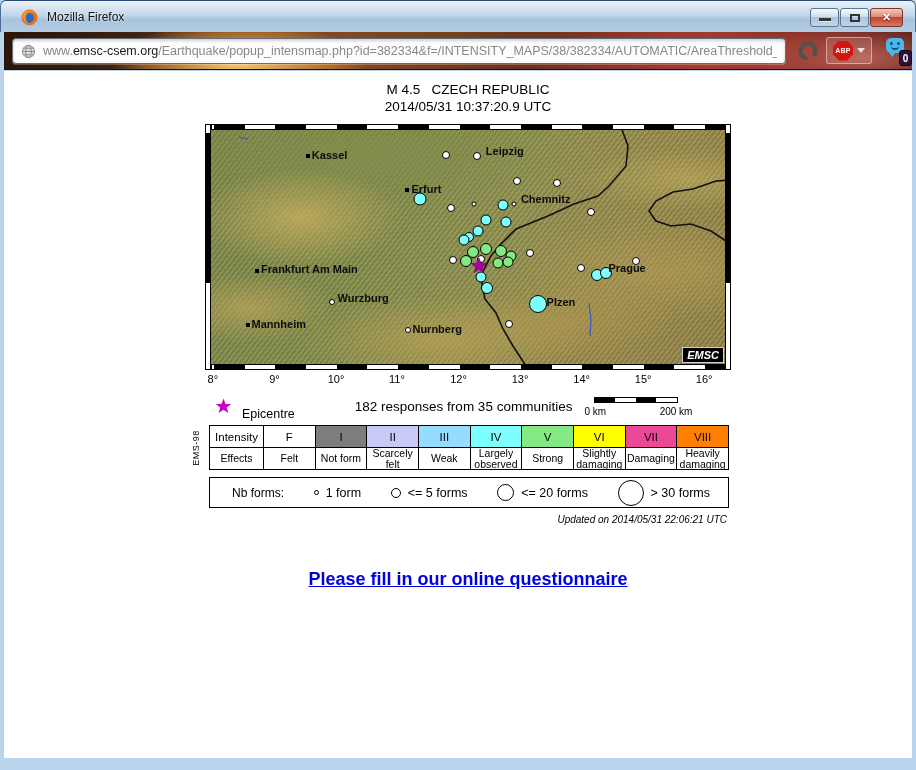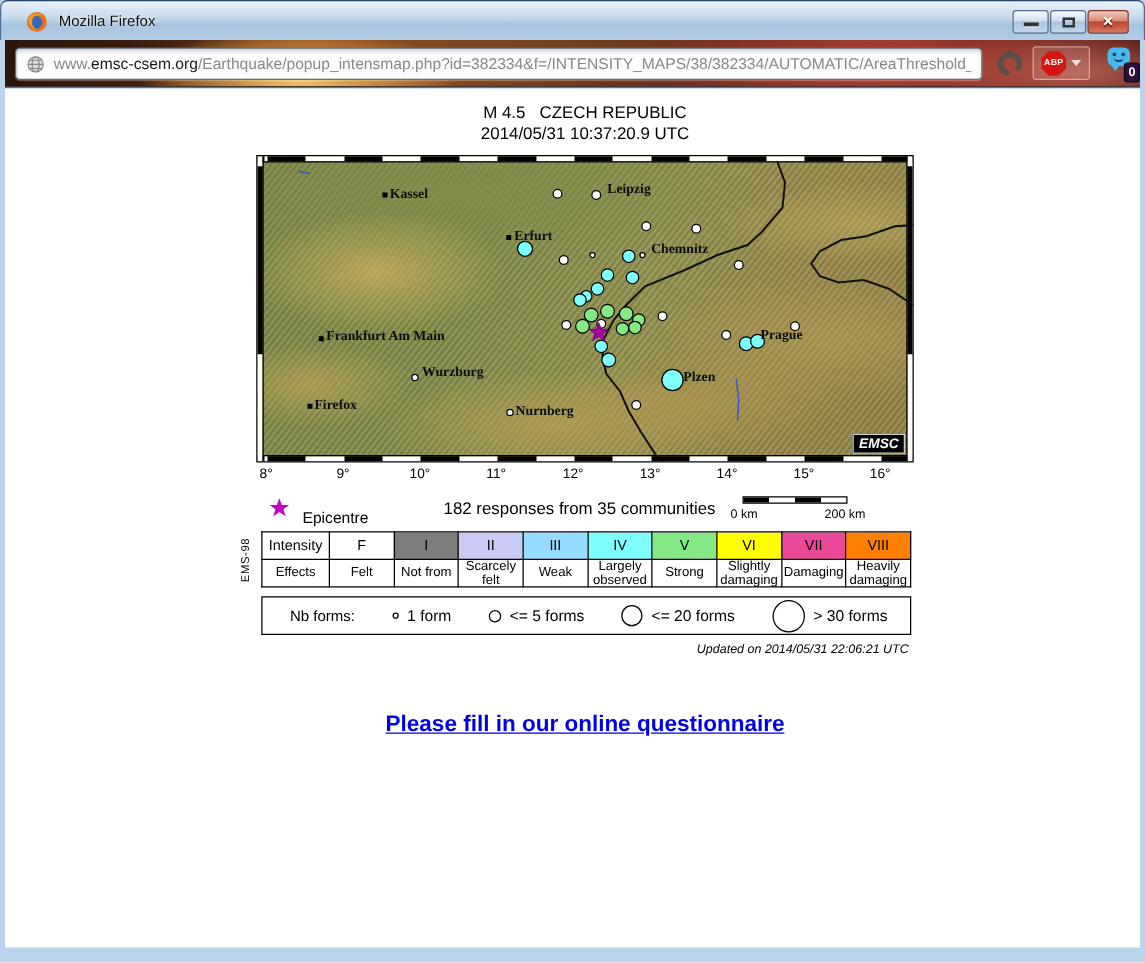--- a/index.html
+++ b/index.html
@@ -204,21 +204,21 @@
     <div class="hline">M 4.5   CZECH REPUBLIC</div>
     <div class="hline">2014/05/31 10:37:20.9 UTC</div>
 
     <div class="map-frame">
       <svg class="borders" viewBox="0 0 526 246" width="526" height="246">
         <polyline points="415,2 422,21 420,41 403,61 392,71 368,79 342,91 310,104 295,119 285,131 277,146 276,161 279,174 290,188 297,204 307,221 320,241 325,246" fill="none" stroke="#111" stroke-width="1.6"></polyline>
         <polyline points="526,55 510,56 487,64 467,67 450,76 443,86 450,96 465,101 485,99 505,106 520,116 526,121" fill="none" stroke="#111" stroke-width="1.6"></polyline>
         <polyline points="383,178 385,195 384,211" fill="none" stroke="#3a56d0" stroke-width="1.2"></polyline>
         <polyline points="33,12 42,14" fill="none" stroke="#3a56d0" stroke-width="1.2"></polyline>
       </svg>
-      <div id="map-layer" style="position:absolute;inset:0;font-family:Liberation Serif, serif;">
+      <div id="map-layer" style="position:absolute;inset:0;">
           <div class="pt" style="left: 45.8%; top: 12.2%; width: 8px; height: 8px; background: rgb(255, 255, 255);"></div>
           <div class="pt" style="left: 51.7%; top: 12.6%; width: 8px; height: 8px; background: rgb(255, 255, 255);"></div>
           <div class="pt" style="left: 59.3%; top: 22.8%; width: 8px; height: 8px; background: rgb(255, 255, 255);"></div>
           <div class="pt" style="left: 66.9%; top: 23.6%; width: 8px; height: 8px; background: rgb(255, 255, 255);"></div>
           <div class="pt" style="left: 46.8%; top: 34.1%; width: 8px; height: 8px; background: rgb(255, 255, 255);"></div>
           <div class="pt" style="left: 51.1%; top: 32.5%; width: 5px; height: 5px; background: rgb(255, 255, 255);"></div>
           <div class="pt" style="left: 58.7%; top: 32.5%; width: 5px; height: 5px; background: rgb(255, 255, 255);"></div>
           <div class="pt" style="left: 73.4%; top: 35.8%; width: 8px; height: 8px; background: rgb(255, 255, 255);"></div>
           <div class="pt" style="left: 47.1%; top: 55.3%; width: 8px; height: 8px; background: rgb(255, 255, 255);"></div>
           <div class="pt" style="left: 52.5%; top: 54.9%; width: 8px; height: 8px; background: rgb(255, 255, 255);"></div>
@@ -250,21 +250,21 @@
           <div class="city-dot" style="left: 19.4%; top: 12.6%;"></div>
           <div class="city-label" style="left: 20.2%; top: 9.8%;">Kassel</div>
           <div class="city-label" style="left: 53.4%; top: 8.1%;">Leipzig</div>
           <div class="city-dot" style="left: 38.4%; top: 26.8%;"></div>
           <div class="city-label" style="left: 39.2%; top: 23.6%;">Erfurt</div>
           <div class="city-label" style="left: 60.1%; top: 28%;">Chemnitz</div>
           <div class="city-dot" style="left: 9.7%; top: 59.8%;"></div>
           <div class="city-label" style="left: 10.5%; top: 56.5%;">Frankfurt Am Main</div>
           <div class="city-label" style="left: 25.1%; top: 68.3%;">Wurzburg</div>
           <div class="city-dot" style="left: 8%; top: 82.1%;"></div>
-          <div class="city-label" style="left: 8.7%; top: 78.9%;">Firefox</div>
+          <div class="city-label" style="left: 8.7%; top: 78.9%;">Mannheim</div>
           <div class="city-label" style="left: 39.4%; top: 81.3%;">Nurnberg</div>
           <div class="city-label" style="left: 65%; top: 69.9%;">Plzen</div>
           <div class="city-label" style="left: 76.8%; top: 56.1%;">Prague</div>
         </div>
       <svg class="epi" id="epi-star" width="17" height="17" viewBox="0 0 16 16" style="left: 52.1%; top: 57.7%;">
         <polygon points="8,0.5 9.9,5.6 15.3,5.6 11,8.9 12.6,14.2 8,11 3.4,14.2 5,8.9 0.7,5.6 6.1,5.6" fill="#a800a8" stroke="#6e006e" stroke-width="0.6"></polygon>
       </svg>
       <div class="emsc-logo">EMSC</div>
       <div class="ftop"></div>
       <div class="fbot"></div>
@@ -311,21 +311,21 @@
               <td style="background: rgb(150, 220, 255);">III</td>
               <td style="background: rgb(125, 255, 255);">IV</td>
               <td style="background: rgb(132, 232, 132);">V</td>
               <td style="background: rgb(255, 255, 0);">VI</td>
               <td style="background: #ec4899;">VII</td>
               <td style="background: rgb(255, 128, 0);">VIII</td>
             </tr>
           <tr class="effects" id="row-effects">
             <td class="hdr">Effects</td>
           <td>Felt</td>
-              <td>Not from</td>
+              <td>Not form</td>
               <td>Scarcely felt</td>
               <td>Weak</td>
               <td>Largely observed</td>
               <td>Strong</td>
               <td>Slightly damaging</td>
               <td>Damaging</td>
               <td>Heavily damaging</td>
             </tr>
         </tbody>
       </table>

